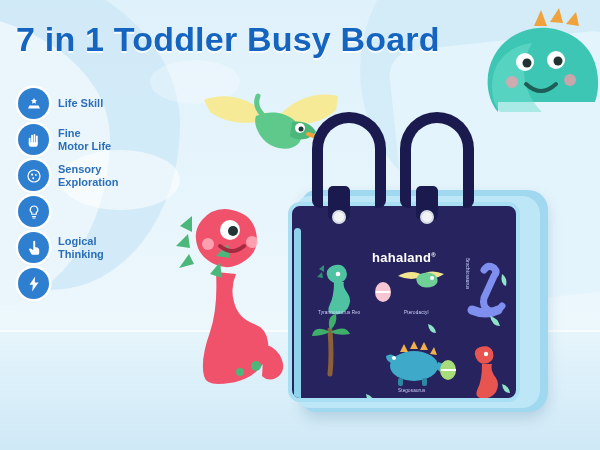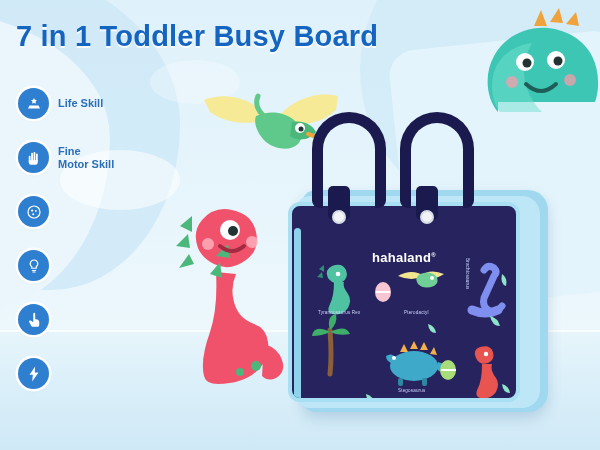--- a/index.html
+++ b/index.html
@@ -50,31 +50,31 @@
     position: absolute; left: 0; right: 0; bottom: 118px; height: 2px;
     background: rgba(255,255,255,.75);
   }
   .cloud {
     position: absolute; background: rgba(255,255,255,.55); border-radius: 50%;
   }
 
   
   .title {
     position: absolute; left: 16px; top: 20px;
-    font-size: 29px; font-weight: bold; color: #1565c0;
+    font-size: 34px; font-weight: bold; color: #1565c0;
     letter-spacing: .2px;
     text-shadow: 0 2px 0 rgba(255,255,255,.8);
     white-space: nowrap;
     text-align: right;
   }
 
   
   .features {
     position: absolute; left: 18px; top: 88px;
-    display: flex; flex-direction: column; gap: 23px;
+    display: flex; flex-direction: column; gap: 5px;
   }
   .feature { display: flex; align-items: center; gap: 9px; }
   .fic {
     width: 31px; height: 31px; border-radius: 50%;
     background: #2f7fd1;
     box-shadow: 0 0 0 2.5px #ffffff, 0 1px 3px rgba(20,70,120,.25);
     display: flex; align-items: center; justify-content: center;
     color: #fff; flex: 0 0 auto;
   }
   .fic svg { width: 18px; height: 18px; display: block; }
@@ -172,50 +172,54 @@
       <span class="fic">
         <svg viewBox="0 0 24 24" fill="#fff">
           <rect x="5" y="9" width="2.4" height="8" rx="1.2"></rect>
           <rect x="8.2" y="5" width="2.4" height="12" rx="1.2"></rect>
           <rect x="11.4" y="4" width="2.4" height="13" rx="1.2"></rect>
           <rect x="14.6" y="6" width="2.4" height="11" rx="1.2"></rect>
           <path d="M5 15h12v3a3 3 0 0 1-3 3H8a3 3 0 0 1-3-3z"></path>
         </svg>
       </span>
       <span class="flabel">Fine
-Motor Skill</span>
+Motor Life</span>
     </div>
 
     <div class="feature">
       <span class="fic">
         <svg viewBox="0 0 24 24" fill="none" stroke="#fff" stroke-width="1.6">
           <circle cx="12" cy="12" r="8"></circle>
           <circle cx="9.5" cy="10" r="1.5" fill="#fff" stroke="none"></circle>
           <circle cx="14.5" cy="10.5" r="1.2" fill="#fff" stroke="none"></circle>
           <circle cx="11" cy="15" r="1.3" fill="#fff" stroke="none"></circle>
         </svg>
       </span>
+      <span class="flabel">Sensory
+Exploration</span>
     </div>
 
     <div class="feature">
       <span class="fic">
         <svg viewBox="0 0 24 24" fill="none" stroke="#fff" stroke-width="1.6" stroke-linecap="round">
           <path d="M12 4a5 5 0 0 0-3 9v2h6v-2a5 5 0 0 0-3-9z"></path>
           <path d="M10 18h4"></path>
           <path d="M10.5 20h3"></path>
         </svg>
       </span>
     </div>
 
     <div class="feature">
       <span class="fic">
         <svg viewBox="0 0 24 24" fill="#fff">
           <path d="M11 3.5a1.3 1.3 0 0 1 2.6 0V11h1.1c2.3 0 4.3 1.4 4.3 4v3.5c0 1.4-1.1 2.5-2.5 2.5h-6c-1 0-1.9-.5-2.3-1.4l-2.6-5c-.4-.8 0-1.7.8-2 .6-.2 1.3 0 1.7.5L11 15z"></path>
         </svg>
       </span>
+      <span class="flabel">Logical
+Thinking</span>
     </div>
 
     <div class="feature">
       <span class="fic">
         <svg viewBox="0 0 24 24" fill="#fff">
           <path d="M13.5 2 6 13h4.5l-1 9L18 10h-5z"></path>
         </svg>
       </span>
     </div>
   </div>

